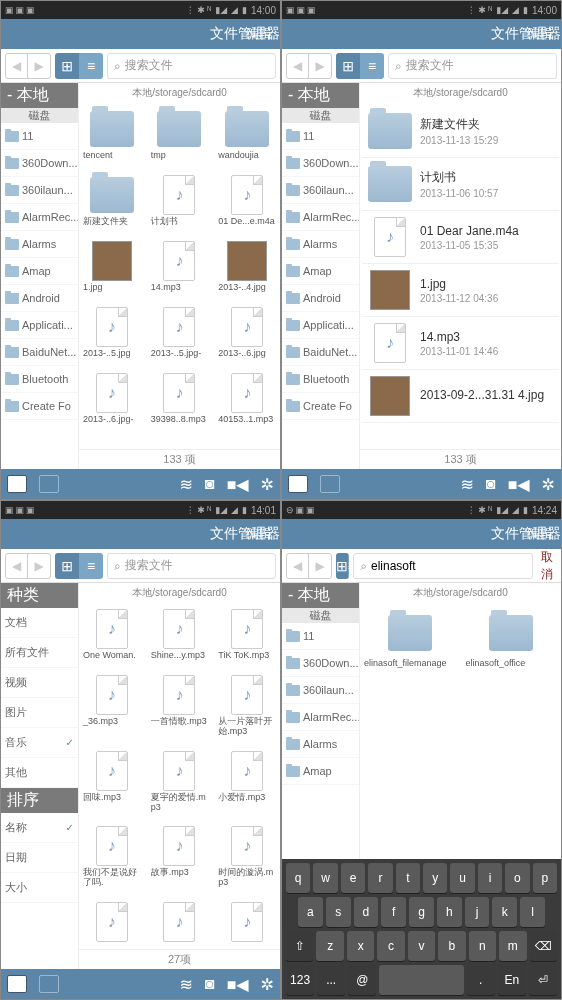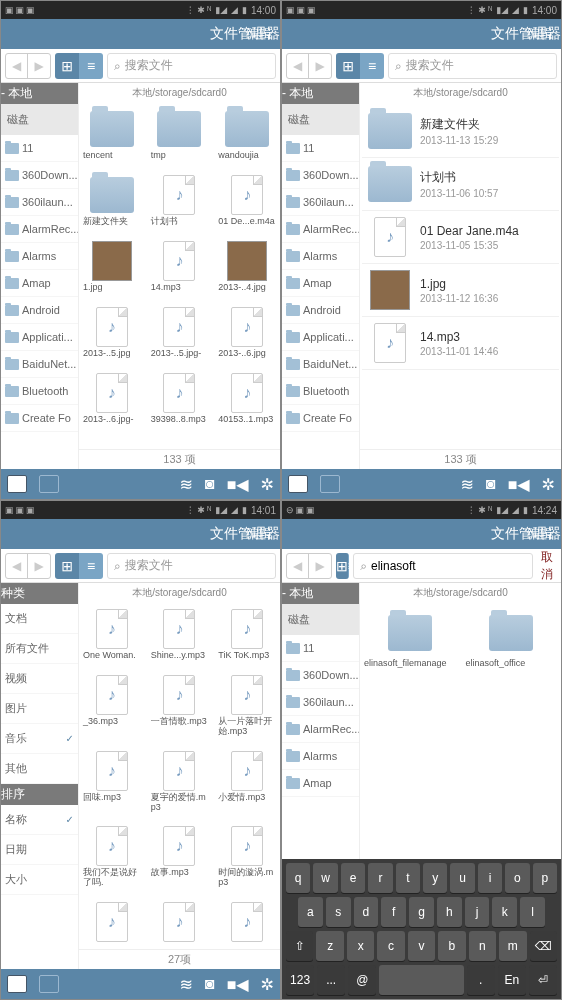--- a/index.html
+++ b/index.html
@@ -18,22 +18,22 @@
 .nav-btn:first-child{border-right:1px solid #ccc}
 .view-btns{display:flex;border-radius:3px;height:26px;overflow:hidden}
 .view-btn{width:24px;display:flex;align-items:center;justify-content:center;font-size:14px}
 .view-btn.grid{background:#5b86a7;color:#fff}
 .view-btn.list{background:#7aa5c5;color:#fff}
 .search-box{flex:1;height:26px;border:1px solid #ddd;border-radius:3px;display:flex;align-items:center;padding:0 6px;color:#999;font-size:12px;gap:4px}
 .search-box input{border:none;outline:none;flex:1;font-size:12px}
 .cancel-btn{color:#7f1d1d;font-size:12px;padding:0 4px}
 .body{flex:1;display:flex;overflow:hidden}
 .sidebar{width:78px;background:#fff;border-right:1px solid #eee;overflow-y:auto;font-size:11px}
-.side-header{background:#7a7a7a;color:#fff;padding:2px 0;font-size:12px}
-.side-sub{background:#e8e8e8;color:#666;padding:8px 6px;font-size:11px;text-align:left}
+.side-header{background:#7a7a7a;color:#fff;padding:2px 6px;font-size:16px}
+.side-sub{background:#e8e8e8;color:#666;padding:0 6px;font-size:11px;text-align:center}
 .side-item{padding:7px 4px;display:flex;align-items:center;gap:3px;color:#666;border-bottom:1px solid #f5f5f5;white-space:nowrap;overflow:hidden}
 .side-item .check{color:#5b86a7;margin-left:auto;font-size:10px}
 .folder-icon{width:14px;height:11px;background:#a3c0d6;border-radius:1px;flex-shrink:0;position:relative}
 .folder-icon:before{content:'';position:absolute;top:-2px;left:0;width:6px;height:2px;background:#a3c0d6;border-radius:1px 1px 0 0}
 .main{flex:1;display:flex;flex-direction:column;overflow:hidden}
 .path{text-align:center;font-size:10px;color:#888;padding:3px}
 .content{flex:1;overflow-y:auto;padding:2px}
 .grid-view{display:grid;grid-template-columns:repeat(3,1fr);gap:6px;text-align:left}
 .grid-item{padding:4px 2px;font-size:9px;color:#555}
 .grid-item .ico{width:44px;height:40px;margin:0 auto 2px;display:flex;align-items:center;justify-content:center}
@@ -370,30 +370,39 @@
                 <div class="name">01 Dear Jane.m4a</div>
                 <div class="date">2013-11-05 15:35</div>
               </div>
             </div>
             <div class="list-item">
               <div class="ico">
                 <div class="img-thumb"></div>
               </div>
               <div class="info">
                 <div class="name">1.jpg</div>
-                <div class="date">2013-11-12 16:36</div>
+                <div class="date">2013-11-12 04:36</div>
               </div>
             </div>
             <div class="list-item">
               <div class="ico">
                 <div class="file-icon">♪</div>
               </div>
               <div class="info">
                 <div class="name">14.mp3</div>
                 <div class="date">2013-11-01 14:46</div>
+              </div>
+            </div>
+            <div class="list-item">
+              <div class="ico">
+                <div class="img-thumb"></div>
+              </div>
+              <div class="info">
+                <div class="name">2013-09-2...31.31 4.jpg</div>
+                <div class="date"></div>
               </div>
             </div>
           </div>
         </div>
 <div class="footer">133 项</div>
 </div>
 </div>
 <div class="bottom-bar">
 <div class="tab-icon"></div>
       <div class="tab-icon out"></div>

